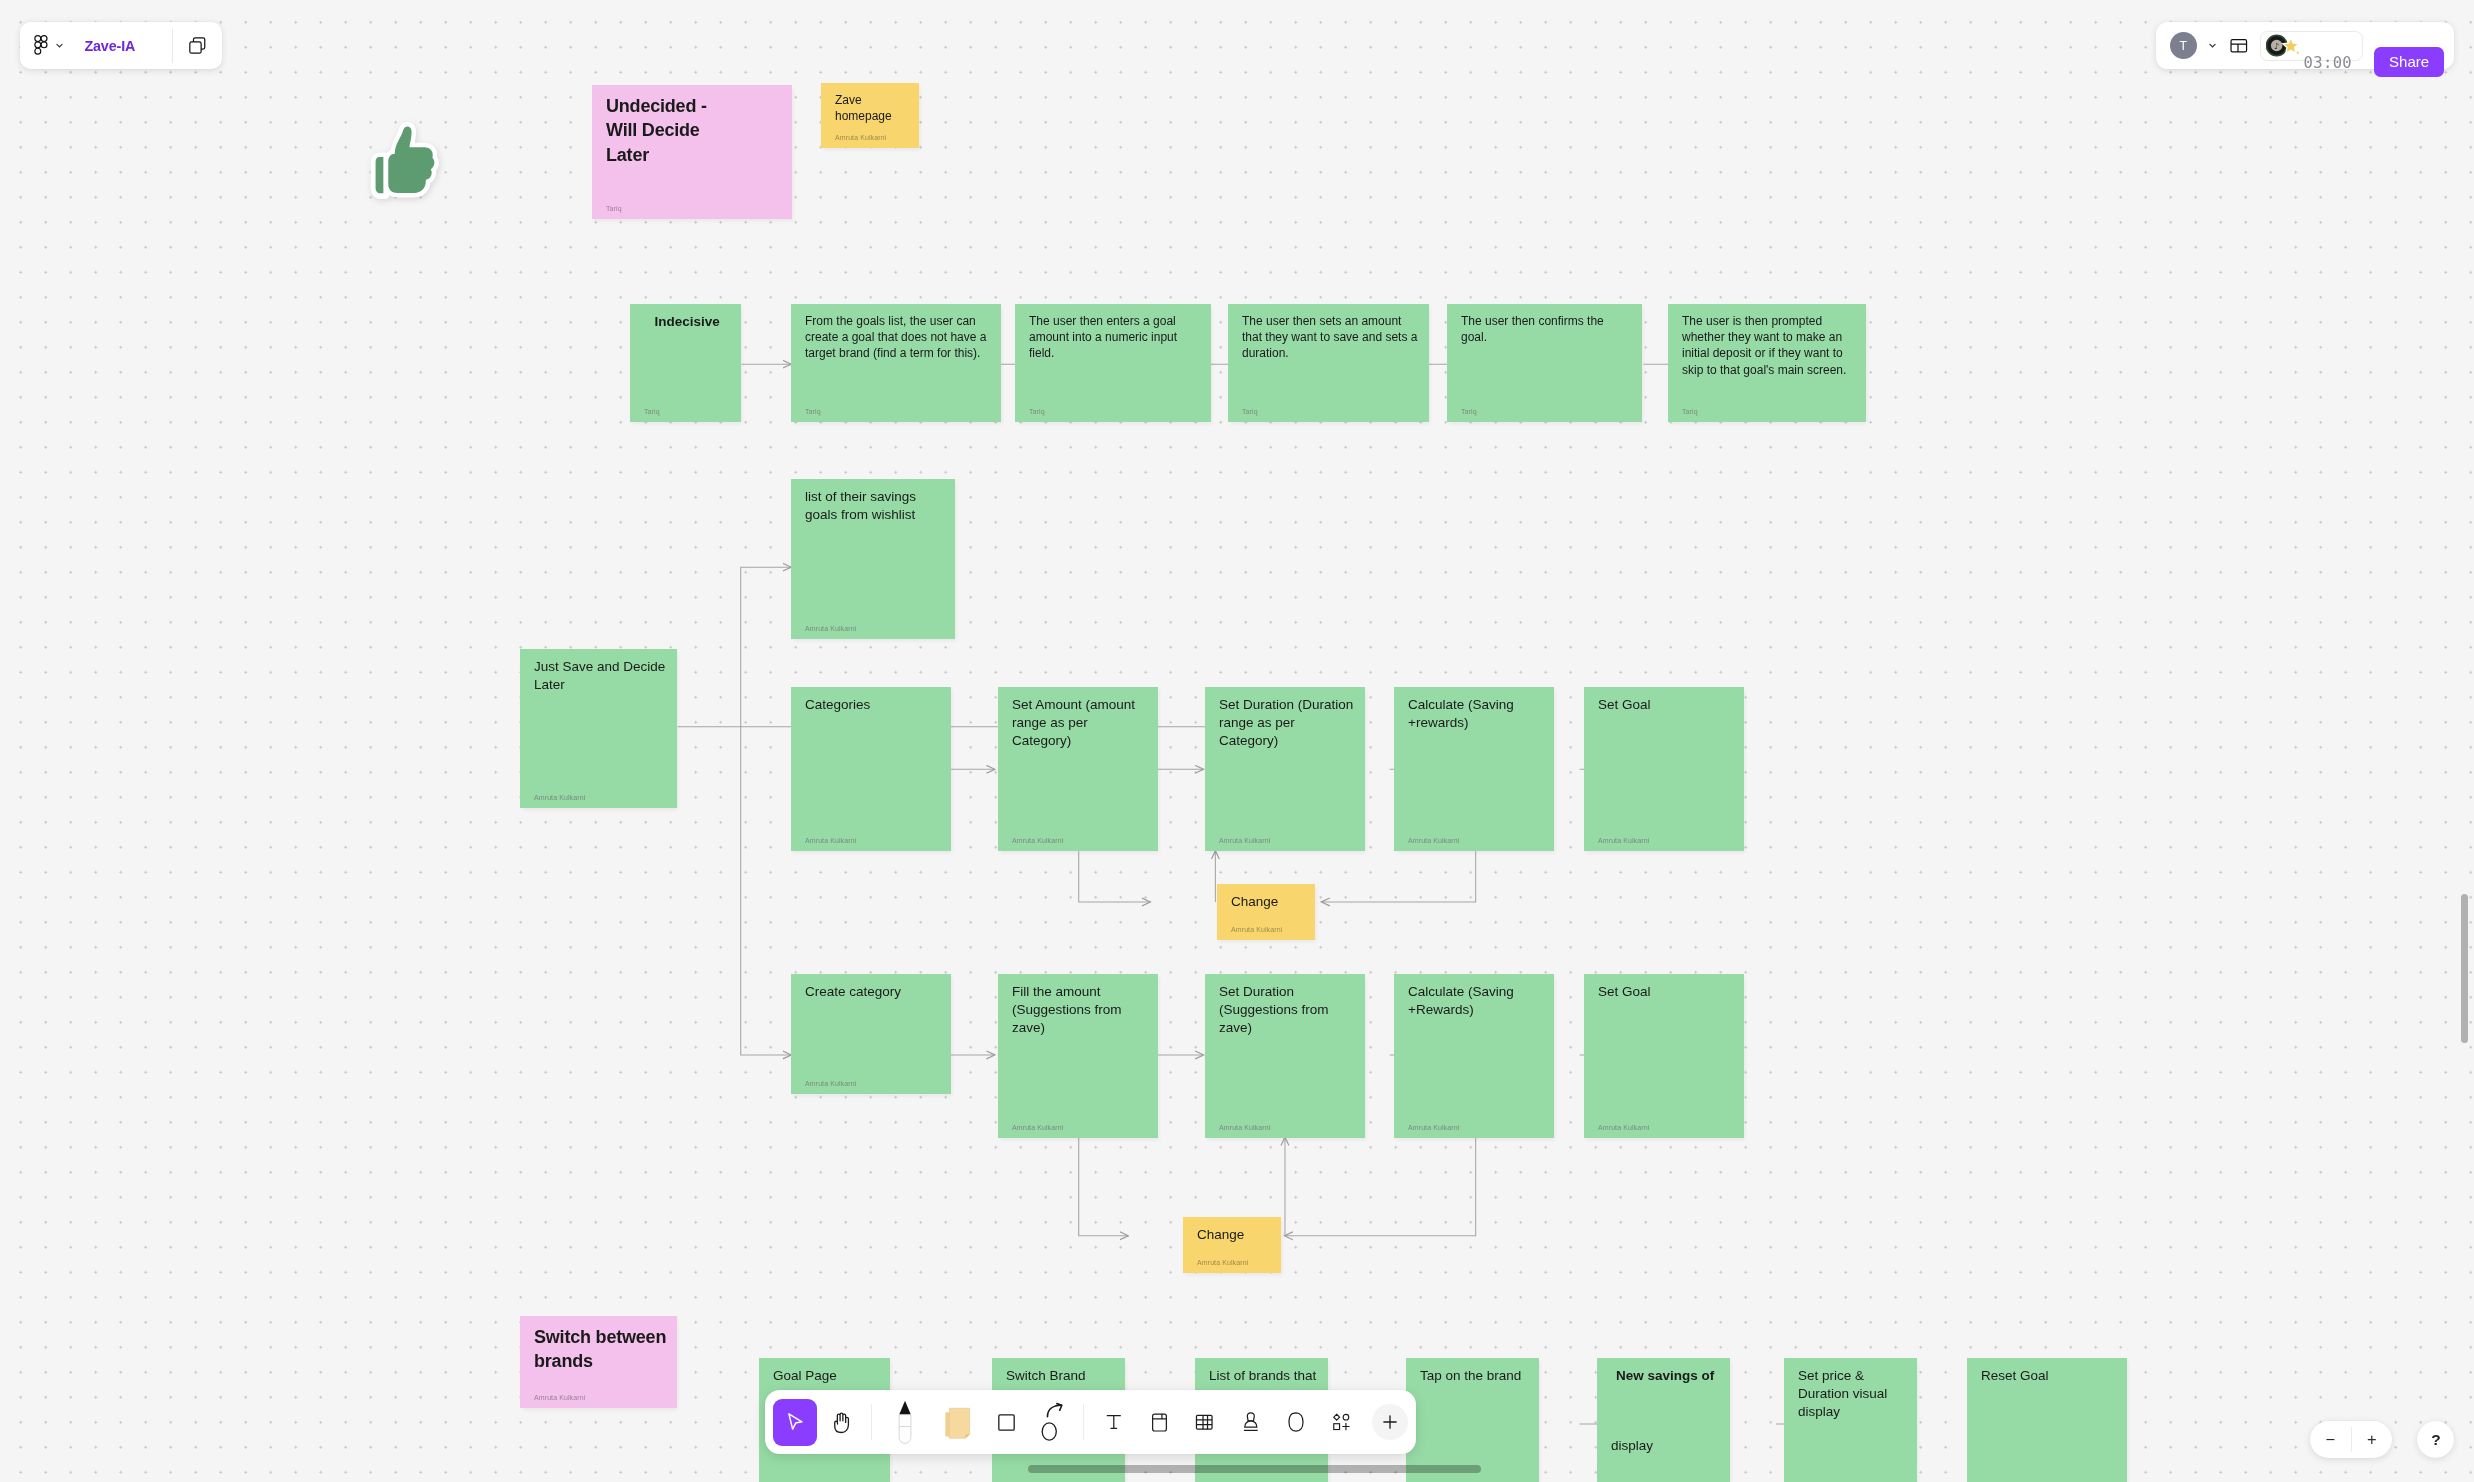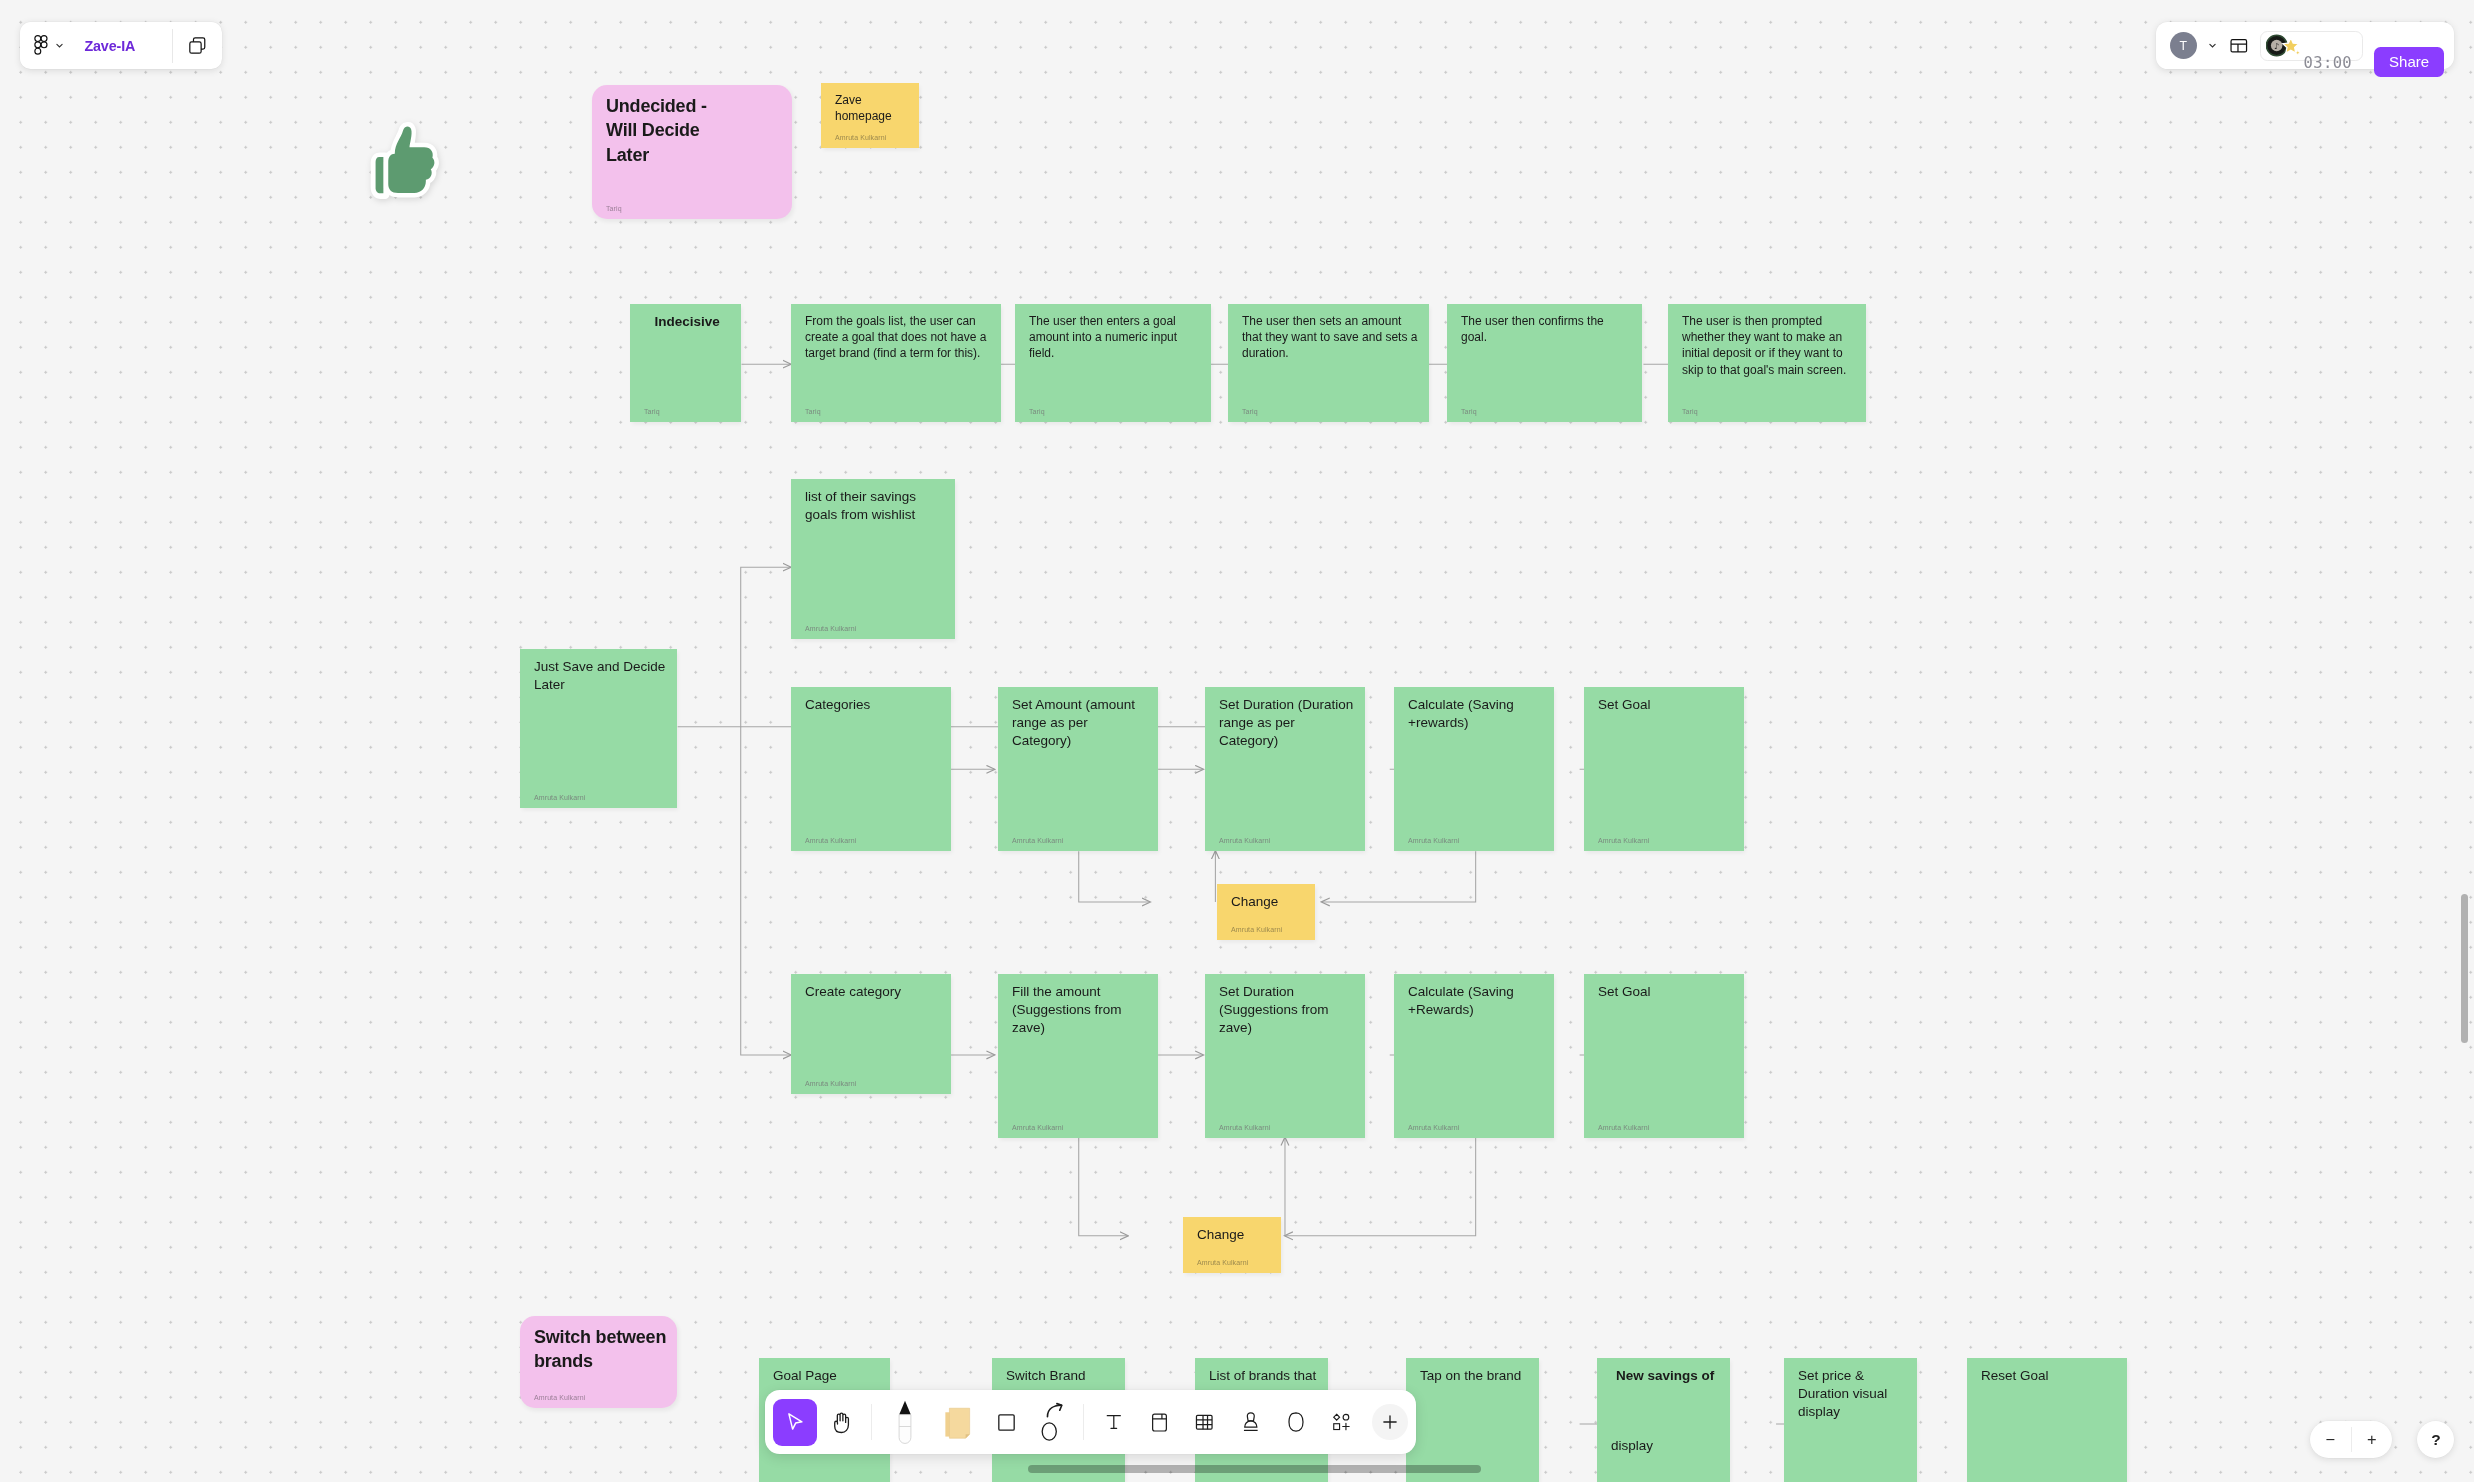--- a/index.html
+++ b/index.html
@@ -39,21 +39,21 @@
   .sticky .author {
     position: absolute;
     left: 14px;
     bottom: 7.4px;
     font-size: 7px;
     color: #7a8a7f;
     letter-spacing: 0.1px;
     white-space: nowrap;
   }
   .sticky.green  { background: #96dba5; }
-  .sticky.pink   { background: #f3c1ec; border-radius: 15px; }
+  .sticky.pink   { background: #f3c1ec; }
   .sticky.yellow { background: #f8d66d; }
   .sticky.yellow .author { color: #9d8a4e; }
   .sticky.pink   .author { color: #9b7f97; }
 
   .s-sm   { font-size: 12px; }
   .s-md   { font-size: 13.5px; }
   .s-lg   { font-size: 18px; font-weight: 700; letter-spacing: -0.2px; }
   .s-bold { font-weight: 700; text-align: center; }
 
   

